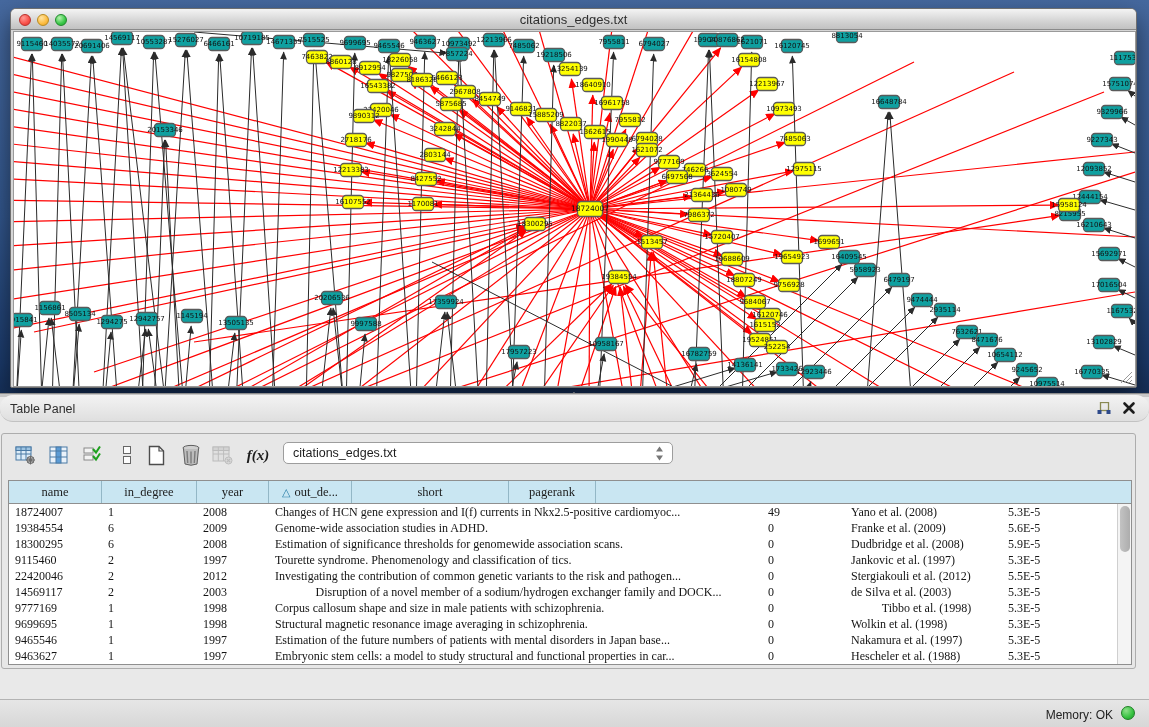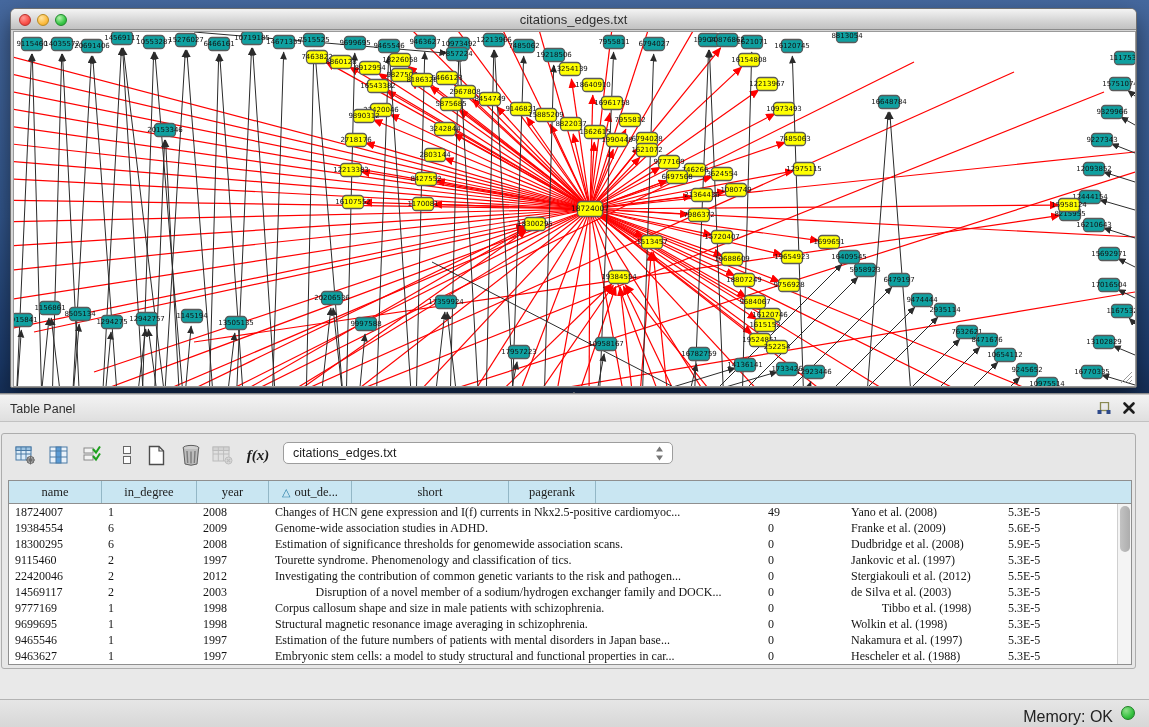--- a/index.html
+++ b/index.html
@@ -23,21 +23,21 @@
   #gtitle { display:block; text-align:center; font-size:13px; line-height:21px; color:#303030; }
   #gcanvas { position:absolute; left:2px; top:22px; width:1123px; height:356px;
     background:#ffffff; border:1px solid #9a9a9a; overflow:hidden; }
   #net { display:block; }
   #resize-grip { position:absolute; right:2px; bottom:2px; width:13px; height:13px; }
 
   
   #tpanel { position:absolute; left:0; top:395px; width:1149px; height:332px; background:#e9e9e9; }
   #tp-splitter { position:absolute; left:0; top:-2px; width:1149px; height:4px; background:#c7c7c7; border-top:1px solid #8d8d8d; }
   #tp-grip { position:absolute; left:566px; top:-1px; width:16px; height:5px; color:#8a8a8a; font-size:7px; line-height:4px; text-align:center; }
-  #tp-titlebar { position:relative; height:27px; background:linear-gradient(180deg,#f3f3f3,#dfdfdf); border-bottom:1px solid #c2c2c2; }
+  #tp-titlebar { position:relative; height:27px; background:linear-gradient(180deg,#f3f3f3,#dfdfdf); border-bottom:1px solid #c2c2c2;border-radius:13px; }
   #tp-title { position:absolute; left:10px; top:7px; font-size:12.5px; color:#2e2e2e; }
   #tp-float { position:absolute; right:38px; top:7px; width:14px; height:13px; }
   #tp-close { position:absolute; right:13px; top:6px; width:14px; height:14px; }
 
   #tp-inner { position:absolute; left:1px; top:38px; width:1135px; height:236px;
     border:1px solid #adadad; border-radius:3px; background:#e7e7e7; }
 
   
   #tp-toolbar { position:relative; height:44px; }
   .tbtn { position:absolute; top:7px; width:26px; height:28px; display:flex; align-items:center; justify-content:center; border-radius:3px; }
@@ -65,21 +65,21 @@
   #ttabs { position:absolute; left:0; top:279px; width:1135px; display:flex; justify-content:center; }
   .tab { height:22px; line-height:21px; padding:0 16px; font-size:12.5px; color:#222;
     background:linear-gradient(180deg,#ffffff,#dcdcdc); border:1px solid #8e8e8e; border-left:none; }
   .tab:first-child { border-left:1px solid #8e8e8e; border-radius:4px 0 0 4px; }
   .tab:last-child { border-radius:0 4px 4px 0; }
   .tab.selected { background:linear-gradient(180deg,#8f8f8f,#6f6f6f); color:#f2f2f2; }
 
   
   #statusbar { position:absolute; left:0; top:699px; width:1149px; height:28px;
     background:linear-gradient(180deg,#e6e6e6,#d7d7d7); border-top:1px solid #b3b3b3; }
-  #mem { position:absolute; right:36px; top:8px; font-size:16px; color:#222; }
+  #mem { position:absolute; right:36px; top:8px; font-size:12px; color:#222; }
   #memdot { position:absolute; right:14px; top:6px; width:14px; height:14px; border-radius:50%;
     background:radial-gradient(circle at 35% 30%,#8ee08a,#35c13f 60%,#22962e); border:1px solid #1d7f24; }
 </style>
 </head>
 <body>
 
 <div id="stage">
 
   <div id="desktop">
     <div id="gwin">

